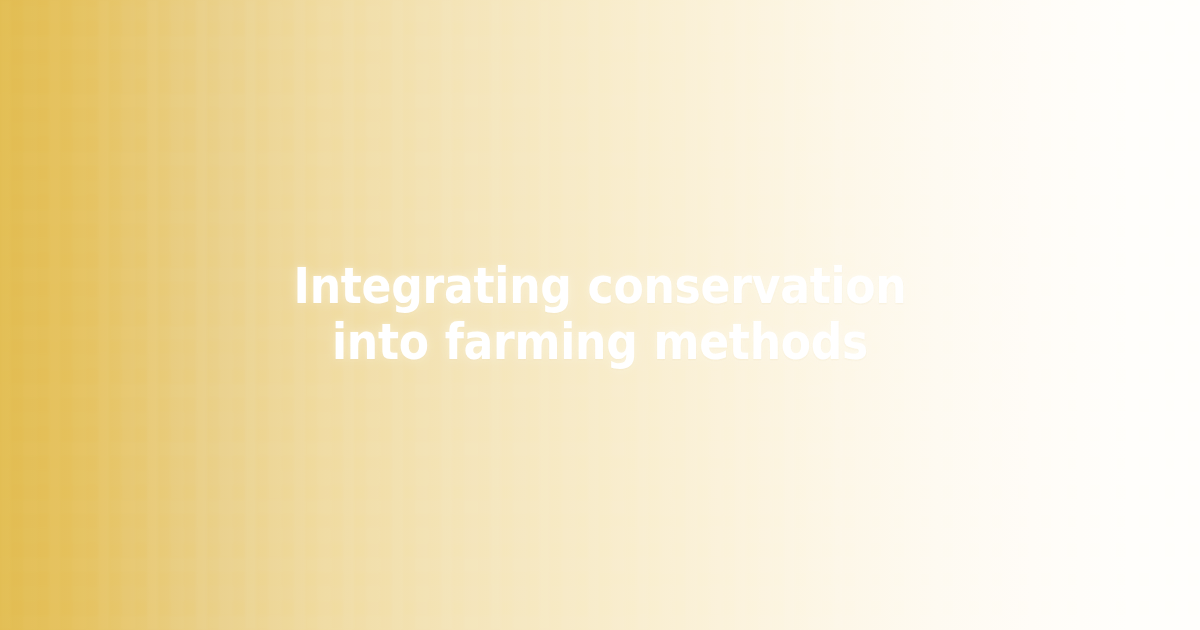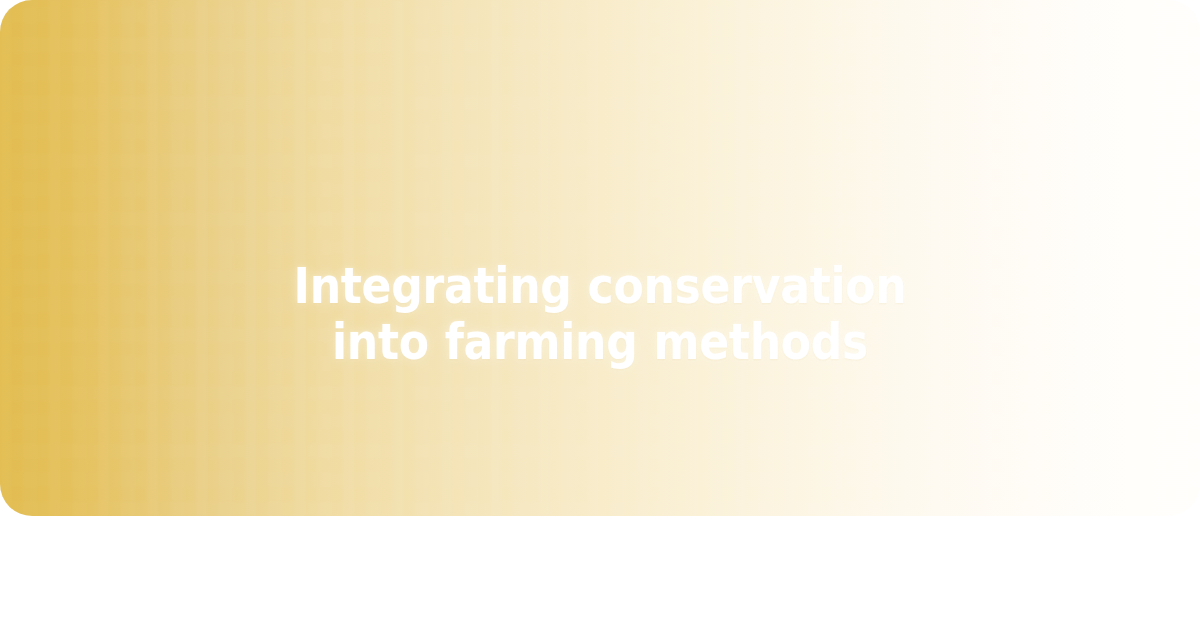--- a/index.html
+++ b/index.html
@@ -11,38 +11,37 @@
     overflow: hidden;
   }
 
   body {
     font-family: "Liberation Sans", sans-serif;
   }
 
   #banner {
     position: relative;
     width: 1200px;
-    height: 516px;
+    height: 630px;
     background: linear-gradient(
       to right,
       #e2bc52 0%,
       #e5c15e 6%,
       #ead08a 18%,
       #f0dba1 27%,
       #f4e4b8 38%,
       #f8ecca 50%,
       #fbf2da 60%,
       #fdf7e8 70%,
       #fefaf1 78%,
       #fffcf7 86%,
       #fffefb 94%,
       #fffefc 100%
     );
     overflow: hidden;
-    border-radius: 32px;
   }
 
   
   #texture-overlay {
     position: absolute;
     inset: 0;
     pointer-events: none;
     opacity: 0.045;
     background-image:
       repeating-linear-gradient(

